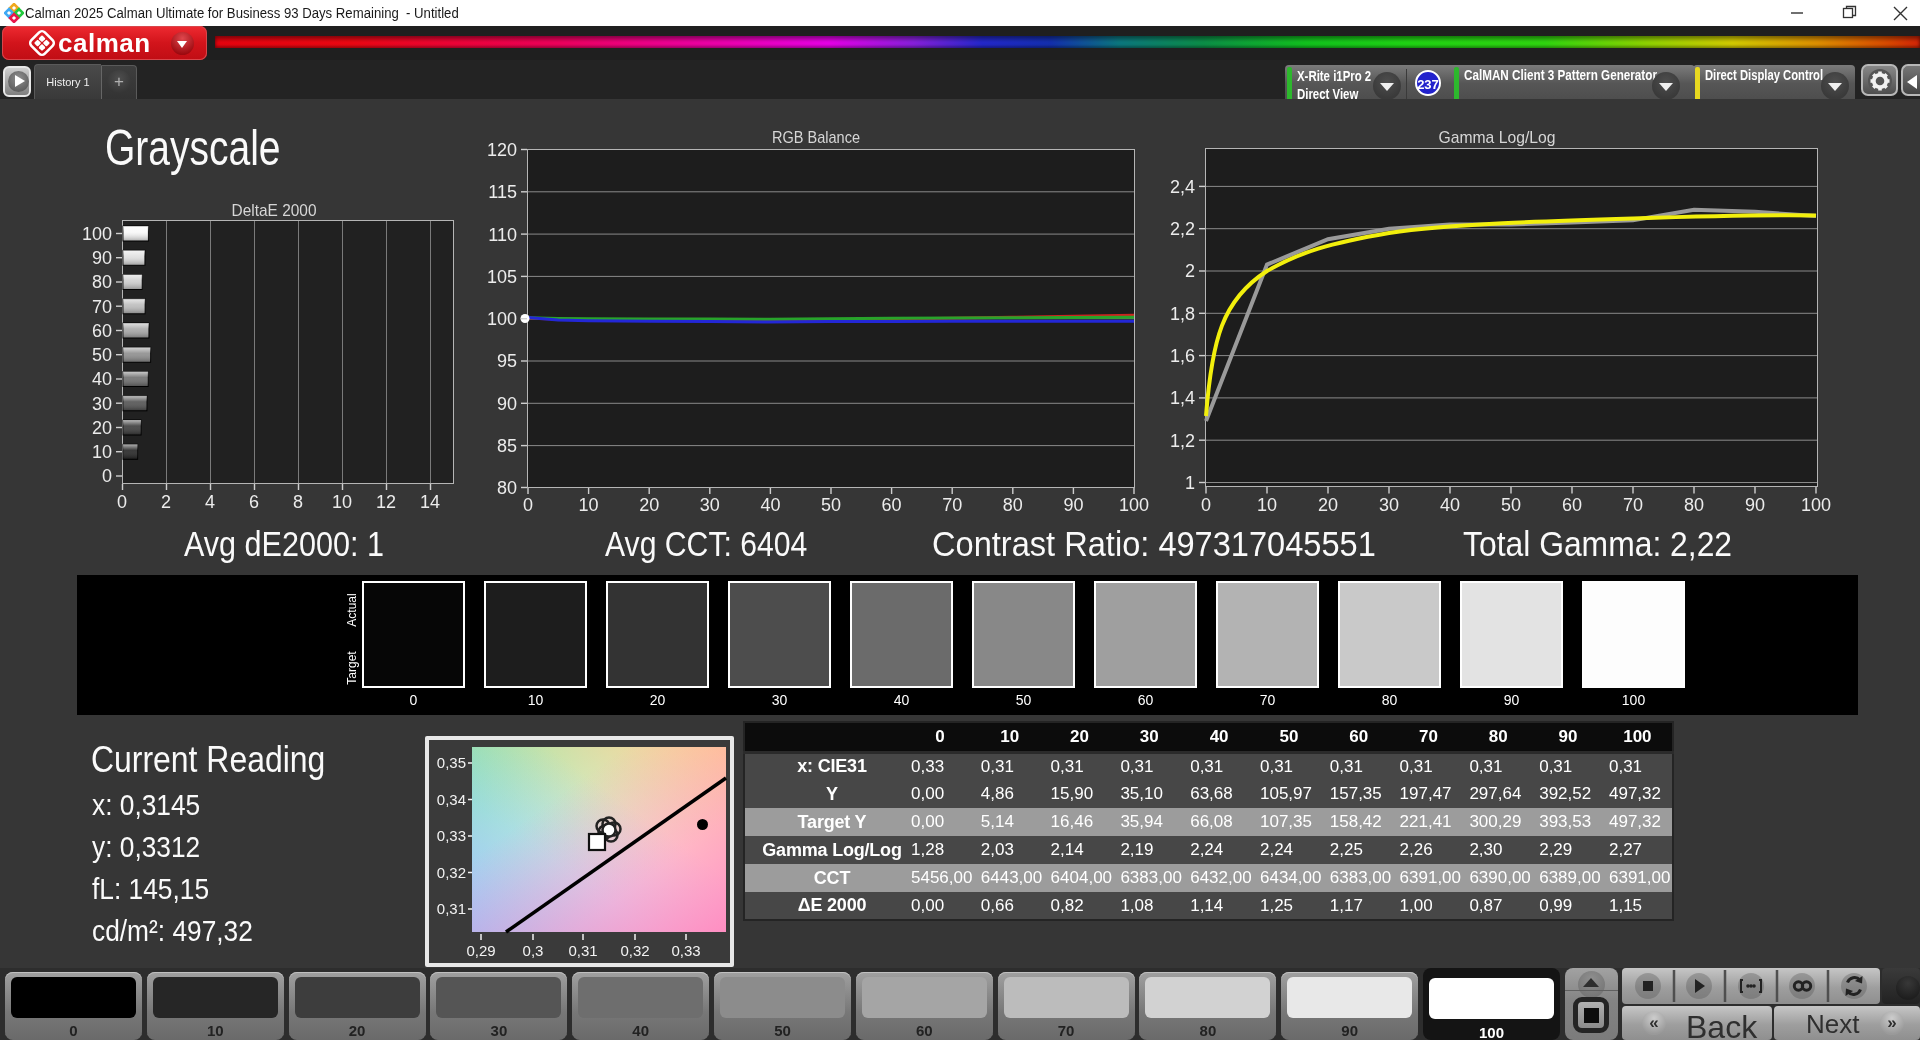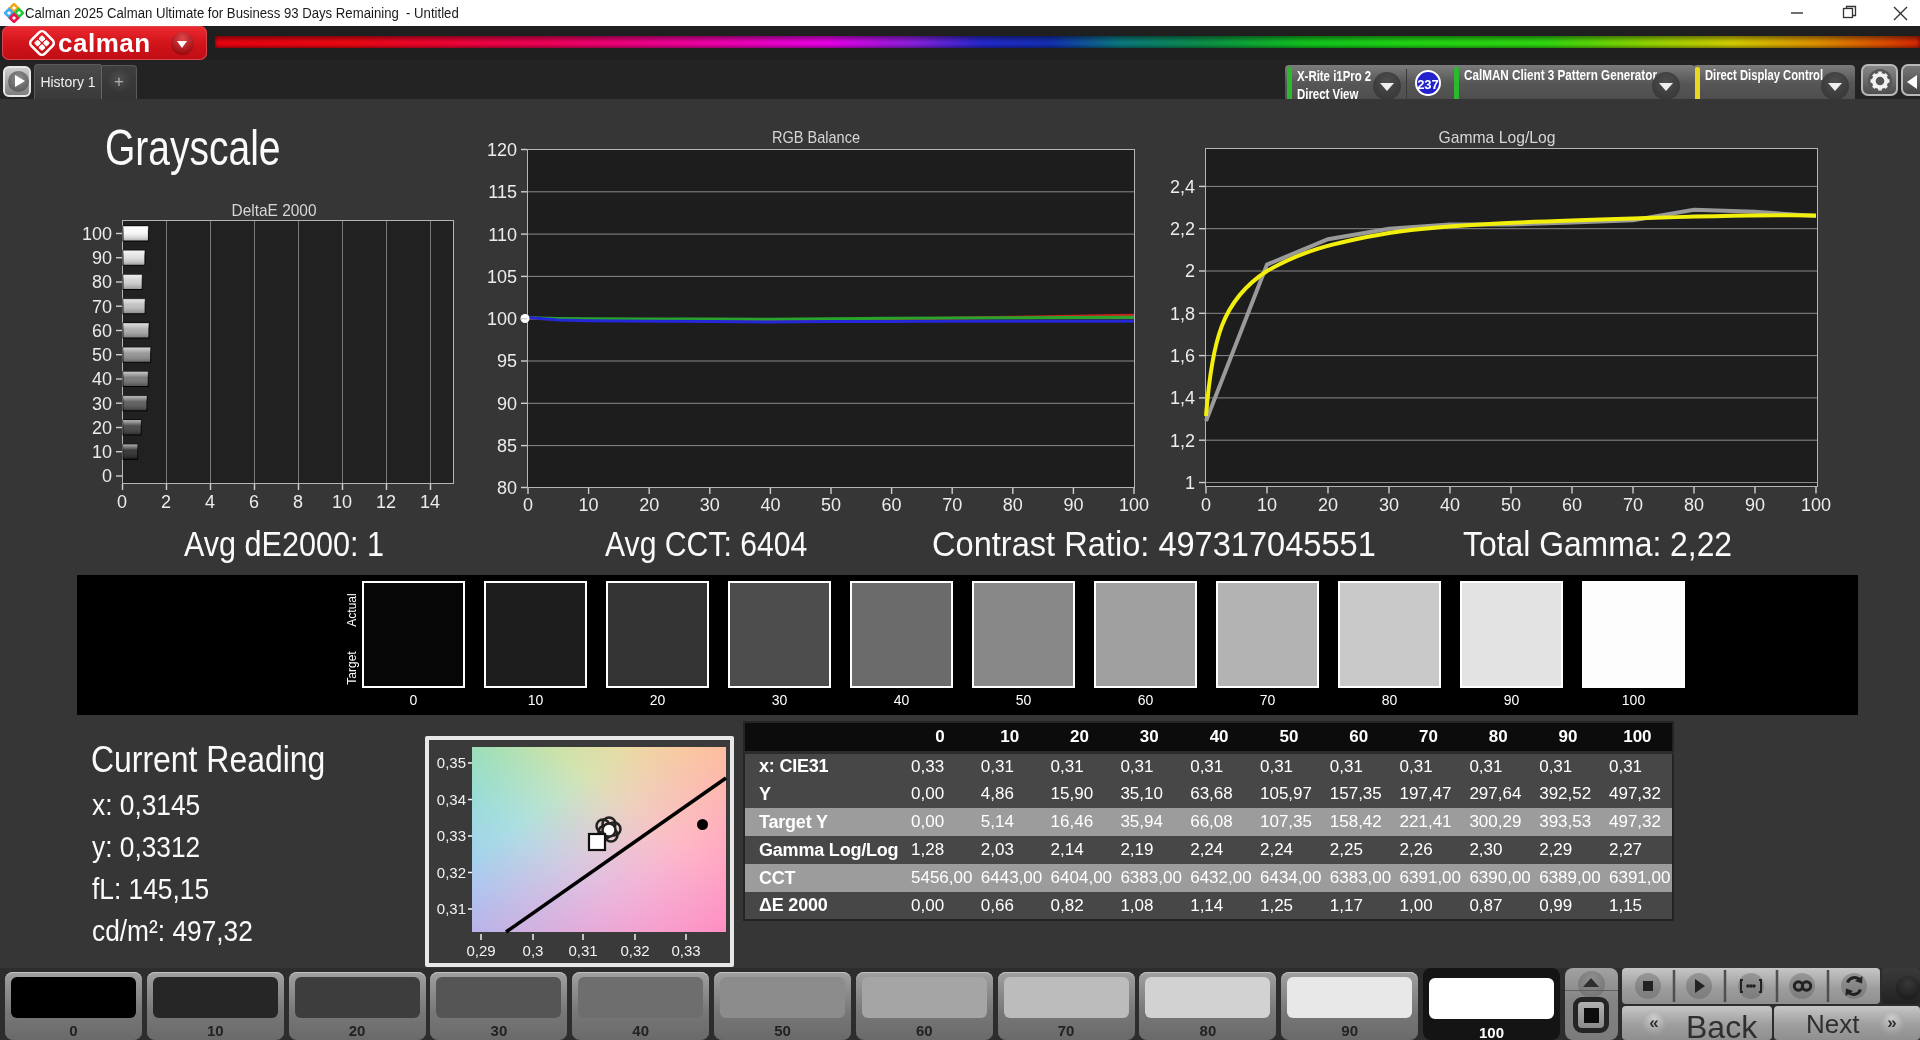--- a/index.html
+++ b/index.html
@@ -15,21 +15,21 @@
 
 #header { position:absolute; top:26px; left:0; width:1920px; height:73px; background:#1f1f1f; }
 #calmanbtn { position:absolute; left:2px; top:0px; width:205px; height:34px; border-radius:7px; background:linear-gradient(#ee2a31,#d2141b 50%,#c00d14); box-shadow:inset 0 0 0 1px #d8464b;padding-left:28px; }
 #gradstrip { position:absolute; left:215px; top:10px; width:1705px; height:12px;
   background:linear-gradient(to right,#e8040f 0%,#ee0813 8%,#f0005c 20%,#ee00b0 30%,#e800e8 36%,#8820dc 41%,#2428cc 45%,#1430b0 49%,#0c7880 53%,#0c9048 58%,#12c41e 64%,#20d614 70%,#30d810 78%,#90d400 84%,#d4cc00 89%,#e09000 94%,#dc4c00 98%,#d42408 100%);
   box-shadow:inset 0 3px 4px rgba(0,0,0,0.45), inset 0 -2px 3px rgba(0,0,0,0.35);}
 
 
 #tabbar { position:absolute; top:60px; left:0; width:1920px; height:39px; background:#232323; }
 #playbtn { position:absolute; left:3px; top:66px; width:28px; height:31px; border:2px solid #e8e8e8; border-radius:6px; background:linear-gradient(#cfcfcf,#7e7e7e); }
-#tab1 { position:absolute; left:34px; top:64px; width:67px; height:35px; background:linear-gradient(#4a4a4a,#393939); border:1px solid #5a5a5a; border-bottom:none; border-right:none; border-radius:4px 0 0 0; color:#f0f0f0; font-size:14px; line-height:34px; text-align:center; }
+#tab1 { position:absolute; left:34px; top:64px; width:67px; height:35px; background:linear-gradient(#4a4a4a,#393939); border:1px solid #5a5a5a; border-bottom:none; border-right:none; border-radius:4px 0 0 0; color:#f0f0f0; font-size:11px; line-height:34px; text-align:center; }
 #tabplus { position:absolute; left:101px; top:65px; width:36px; height:34px; background:linear-gradient(#3e3e3e,#333333); border:1px solid #5a5a5a; border-left:1px solid #666; border-bottom:none; border-radius:0 4px 0 0; }
 
 .ddbtn { position:absolute; top:65px; height:41px; border-radius:4px; background:linear-gradient(#7c7c7c,#565656 45%,#4a4a4a); color:#fff; font-weight:bold; font-size:14px; overflow:hidden; white-space:nowrap; }
 .ddedge { position:absolute; left:2px; top:2px; bottom:2px; width:5px; border-radius:2px; }
 .ddarrow { position:absolute; width:28px; height:28px; border-radius:50%; background:radial-gradient(circle at 50% 35%, #4e4e4e, #3a3a3a 70%); }
 .ddarrow:after { content:""; position:absolute; left:7px; top:11px; border-left:7px solid transparent; border-right:7px solid transparent; border-top:8px solid #efefef; }
 #sqbtn { position:absolute; left:1861px; top:64px; width:37px; height:32px; border-radius:7px; border:2px solid #b8b8b8; background:linear-gradient(#888,#4e4e4e); }
 #rgtbtn { position:absolute; left:1901px; top:64px; width:19px; height:32px; border-radius:7px 0 0 7px; border:2px solid #b8b8b8; border-right:none; background:linear-gradient(#777,#444); }
 
 
@@ -42,21 +42,21 @@
 .sq { position:absolute; top:6px; width:103px; height:107px; border:2px solid #fff; }
 .sqlab { position:absolute; top:117px; width:103px; text-align:center; color:#fff; font-size:14px; }
 .vlab { position:absolute; left:245px; width:60px; height:14px; line-height:14px; text-align:center; color:#fff; font-size:12px; transform:rotate(-90deg); }
 
 
 .rdln { position:absolute; color:#fafafa; font-size:30px; white-space:nowrap; transform-origin:0 0; }
 
 
 #dtable { position:absolute; left:743px; top:721px; width:929px; border-collapse:collapse; table-layout:fixed; border:2px solid #242424; }
 #dtable td { height:28px; font-size:17px; color:#fff; text-align:left; padding:0 0 0 6px; vertical-align:middle; overflow:hidden; white-space:nowrap; }
-#dtable td.lbl { text-align:left; padding-left:14px; font-weight:bold; font-size:18px; letter-spacing:-0.2px;margin-left:31px; }
+#dtable td.lbl { text-align:center; padding-left:14px; font-weight:bold; font-size:18px; letter-spacing:-0.2px;margin-left:31px; }
 #dtable tr.hdr td { background:#0c0c0c; font-weight:bold; height:30px; text-align:center; padding:0; border-bottom:3px solid #2b2b2b; }
 #dtable tr.dark td { background:#474747; }
 #dtable tr.lite td { background:#9c9c9c; }
 
 
 #bottombar { position:absolute; top:968px; left:0; width:1920px; height:72px; background:#2d2d2d; }
 .pbtn { position:absolute; top:4px; width:137px; height:68px; border-radius:8px; background:linear-gradient(#a0a0a0,#777 60%,#6a6a6a); box-shadow:inset 0 1px 0 #c0c0c0; }
 .pswatch { position:absolute; left:6px; top:5px; width:125px; height:41px; border-radius:6px; }
 .plab { position:absolute; top:50px; width:137px; text-align:center; font-size:15px; font-weight:bold; color:#222; }
 .cbtn { position:absolute; background:linear-gradient(#c6c6c6,#9e9e9e 55%,#8f8f8f); border-radius:6px; }

